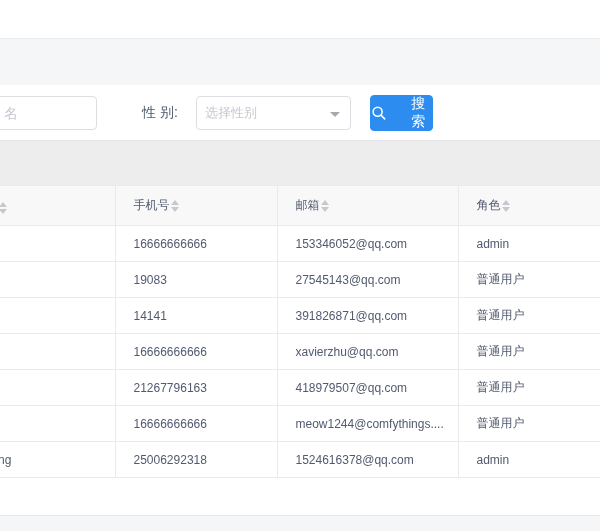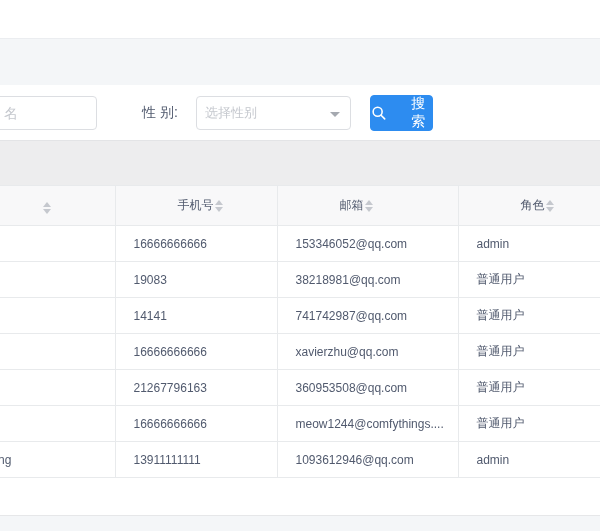--- a/index.html
+++ b/index.html
@@ -54,21 +54,21 @@
     margin-left:-8px; border-top:1px solid #e8eaec; background:#fff;
   }
   th, td {
     border-right:1px solid #e8eaec; border-bottom:1px solid #e8eaec;
     font-size:12px; text-align:left; padding:0 18px; white-space:nowrap;
     overflow:hidden; color:#515a6e; font-weight:normal;
   }
   th { height:40px; background:#f8f8f9; cursor:pointer; }
   td { height:36px; background:#fff; }
   .col-name-cell { padding-left:6px; }
-  .th-inner { display:inline-flex; align-items:center; gap:1px;margin-left:44px; }
+  .th-inner { display:inline-flex; align-items:center; gap:1px; }
   .sort { display:inline-flex; flex-direction:column; gap:2px; cursor:pointer; }
   .sort i { display:block; width:0; height:0;
     border-left:4px solid transparent; border-right:4px solid transparent; }
   .sort .up   { border-bottom:5px solid #c5c8ce; }
   .sort .down { border-top:5px solid #c5c8ce; }
 </style>
 </head>
 <body>
 
 <div class="strip-top"></div>
@@ -143,50 +143,50 @@
     <tbody>
       <tr>
         <td class="col-name-cell"></td>
         <td>16666666666</td>
         <td>153346052@qq.com</td>
         <td>admin</td>
       </tr>
       <tr>
         <td class="col-name-cell"></td>
         <td>19083</td>
-        <td>38218981@qq.com</td>
+        <td>27545143@qq.com</td>
         <td>普通用户</td>
       </tr>
       <tr>
         <td class="col-name-cell"></td>
         <td>14141</td>
-        <td>741742987@qq.com</td>
+        <td>391826871@qq.com</td>
         <td>普通用户</td>
       </tr>
       <tr>
         <td class="col-name-cell"></td>
         <td>16666666666</td>
         <td>xavierzhu@qq.com</td>
         <td>普通用户</td>
       </tr>
       <tr>
         <td class="col-name-cell"></td>
         <td>21267796163</td>
-        <td>360953508@qq.com</td>
+        <td>418979507@qq.com</td>
         <td>普通用户</td>
       </tr>
       <tr>
         <td class="col-name-cell"></td>
         <td>16666666666</td>
         <td>meow1244@comfythings....</td>
         <td>普通用户</td>
       </tr>
       <tr>
         <td class="col-name-cell">ng</td>
-        <td>13911111111</td>
-        <td>1093612946@qq.com</td>
+        <td>25006292318</td>
+        <td>1524616378@qq.com</td>
         <td>admin</td>
       </tr>
     </tbody>
   </table>
 </div>
 
 <div class="band band3"></div>
 
 </body></html>

